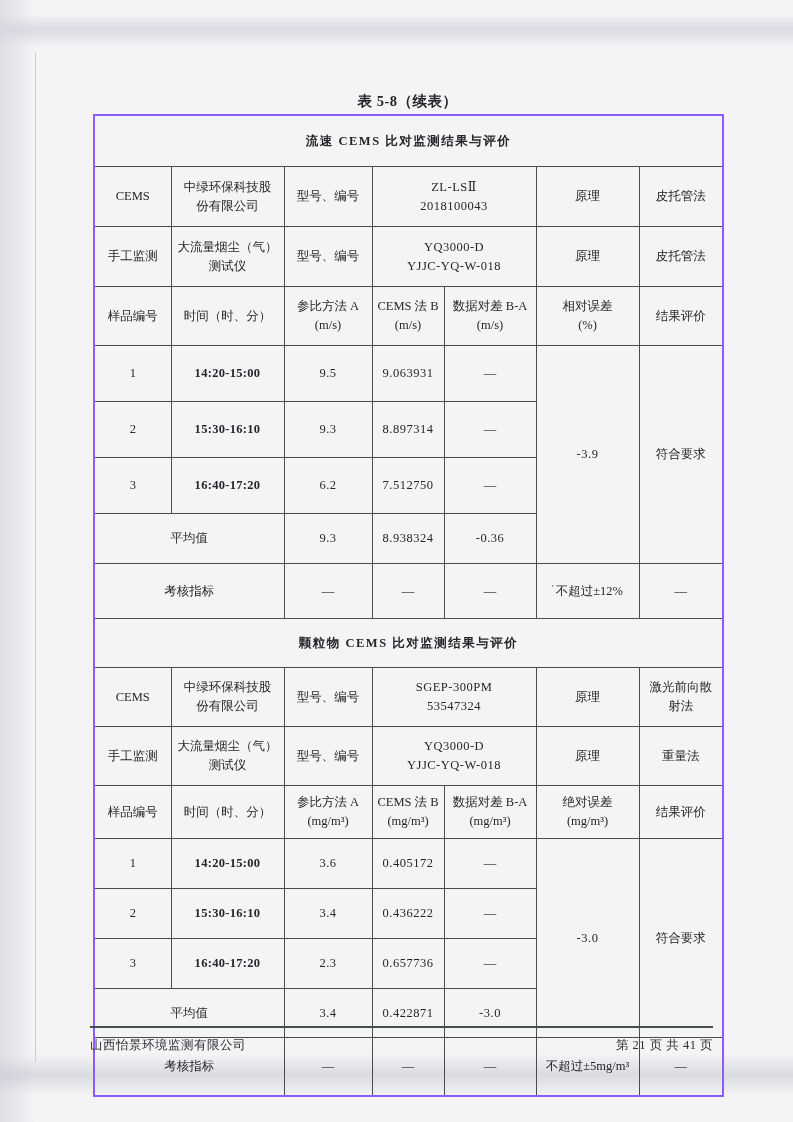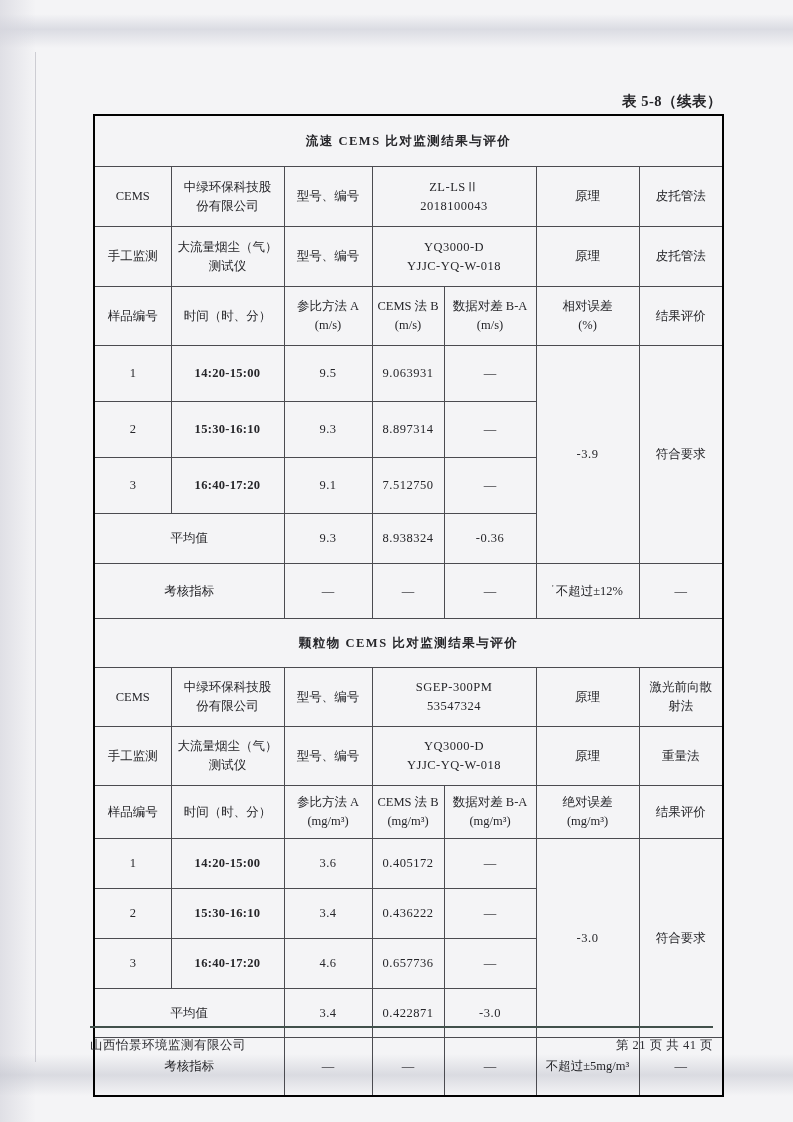--- a/index.html
+++ b/index.html
@@ -13,29 +13,28 @@
   .band-top { position:absolute; left:0; top:14px; width:793px; height:34px;
     background:linear-gradient(180deg, rgba(203,205,214,0) 0%, rgba(198,200,211,0.55) 45%, rgba(203,205,214,0) 100%); }
   .band-bottom { position:absolute; left:0; top:1054px; width:793px; height:42px;
     background:linear-gradient(180deg, rgba(198,200,209,0) 0%, rgba(192,194,204,0.5) 50%, rgba(198,200,209,0) 100%); }
   .band-left { position:absolute; left:0; top:0; width:36px; height:1122px;
     background:linear-gradient(90deg, rgba(212,212,220,0.65), rgba(212,212,220,0)); }
   .fold-line { position:absolute; left:35px; top:52px; width:1px; height:1010px; background:rgba(188,188,197,0.7); }
 
   .doc-title {
     position:absolute; top:92px; left:93px; width:629px;
-    display:flex; justify-content:flex-end; gap:34px;
+    display:flex; justify-content:center; gap:34px;
     font-weight:bold; font-size:14.5px; letter-spacing:0.5px; white-space:nowrap;
   }
 
   table.grid {
     position:absolute; top:114px; left:93px; width:629px;
     border-collapse:collapse; table-layout:fixed;
-    border:2px solid #000000;
-    font-family:Liberation Serif, serif;
+    border:2px solid #8b5cf6;
   }
   table.grid td {
     border:1px solid #4b4b50;
     text-align:center; vertical-align:middle;
     font-size:12.5px; padding:2px 3px; line-height:1.5;
   }
   .section-cell { font-size:14px; font-weight:600; letter-spacing:1.5px; }
   .pre { white-space:pre-line; }
   .time { font-weight:bold; letter-spacing:0.3px; }
   .num { letter-spacing:0.5px; }
@@ -138,21 +137,21 @@
     <tr class="rh-data">
       <td>2</td>
       <td class="time">15:30-16:10</td>
       <td class="num">9.3</td>
       <td class="num">8.897314</td>
       <td>—</td>
     </tr>
     <tr class="rh-data tint-brown">
       <td>3</td>
       <td class="time">16:40-17:20</td>
-      <td class="num">9.1</td>
+      <td class="num">6.2</td>
       <td class="num">7.512750</td>
       <td>—</td>
     </tr>
     <tr class="rh-avg tint-green">
       <td colspan="2">平均值</td>
       <td class="num">9.3</td>
       <td class="num">8.938324</td>
       <td class="num">-0.36</td>
     </tr>
     <tr class="rh-assess">
@@ -213,21 +212,21 @@
     <tr class="rh-data2 tint-green">
       <td>2</td>
       <td class="time">15:30-16:10</td>
       <td class="num">3.4</td>
       <td class="num">0.436222</td>
       <td>—</td>
     </tr>
     <tr class="rh-data2">
       <td>3</td>
       <td class="time">16:40-17:20</td>
-      <td class="num">4.6</td>
+      <td class="num">2.3</td>
       <td class="num">0.657736</td>
       <td>—</td>
     </tr>
     <tr class="rh-avg2 tint-brown">
       <td colspan="2">平均值</td>
       <td class="num">3.4</td>
       <td class="num">0.422871</td>
       <td class="num">-3.0</td>
     </tr>
     <tr class="rh-assess2">

